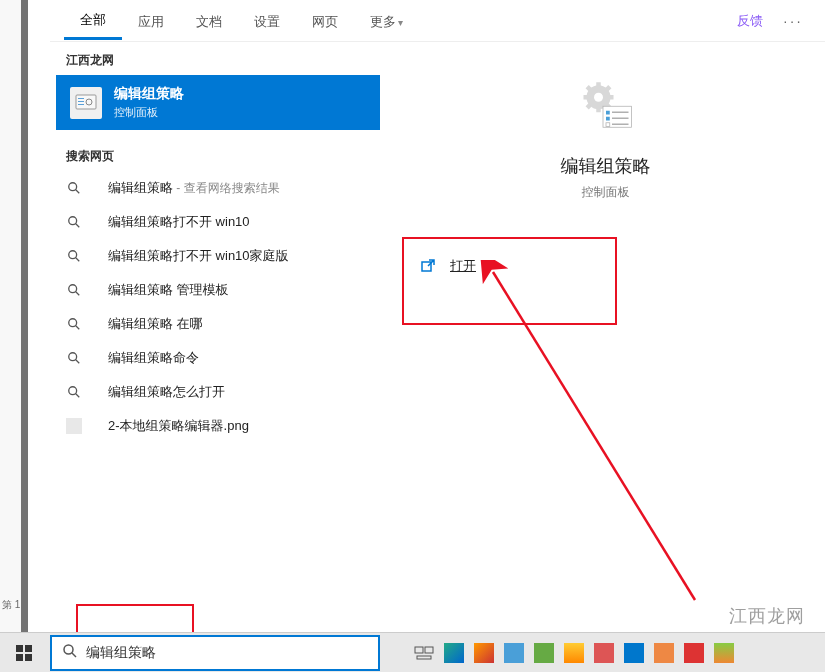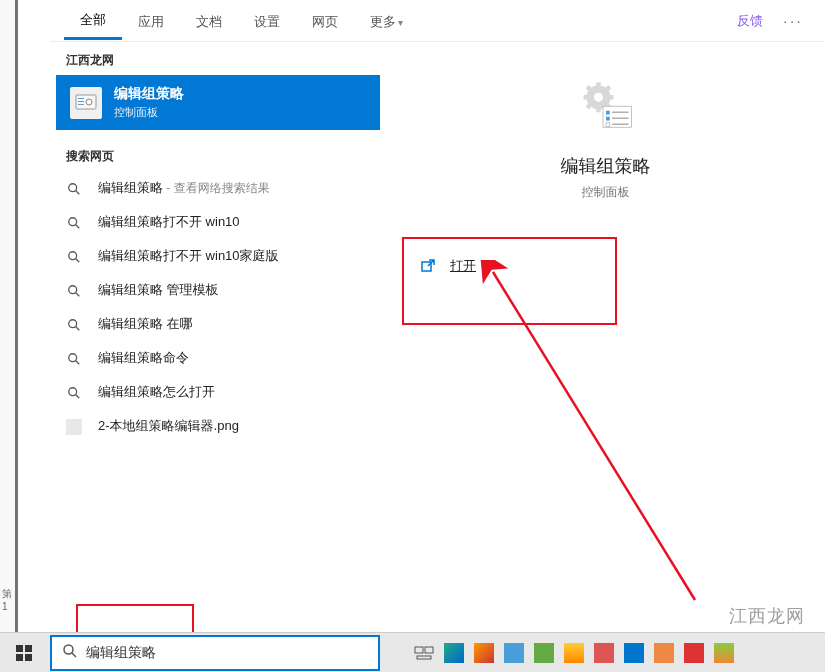--- a/index.html
+++ b/index.html
@@ -1,18 +1,18 @@
 <!DOCTYPE html>
 <html><head>
   <meta charset="utf-8">
   <style>
     * { margin: 0; padding: 0; box-sizing: border-box; font-family: "Microsoft YaHei", "Segoe UI", sans-serif; }
     body { width: 825px; height: 672px; background: #fff; position: relative; overflow: hidden; }
     
-    .left-edge { position: absolute; left: 0; top: 0; width: 18px; height: 100%; background: #f8f8f8; border-right: 3px solid #737373; }
+    .left-edge { position: absolute; left: 0; top: 0; width: 28px; height: 100%; background: #f8f8f8; border-right: 7px solid #737373; }
     .left-edge-text { position: absolute; bottom: 60px; left: 2px; font-size: 10px; color: #666; }
     
     .container { position: absolute; left: 50px; top: 0; width: 775px; height: 668px; background: #fff; }
     
     .tabs { display: flex; align-items: center; height: 42px; padding: 0 14px; border-bottom: 1px solid #eee; }
     .tab { padding: 10px 16px 8px; font-size: 13px; color: #555; cursor: pointer; }
     .tab.active { color: #000; border-bottom: 3px solid #0078d4; font-weight: 500; }
     .tab-chevron { font-size: 10px; margin-left: 2px; color: #888; }
     .tabs-spacer { flex: 1; }
     .feedback { font-size: 13px; color: #8b5cf6; padding: 0 12px; cursor: pointer; }
@@ -22,21 +22,21 @@
     .left-panel { width: 336px; overflow-y: auto; }
     .right-panel { flex: 1; display: flex; flex-direction: column; align-items: center; padding-top: 30px; position: relative; }
     
     .section-header { font-size: 12px; color: #333; font-weight: 600; padding: 10px 16px 6px; }
     
     .best-match { background: #0078d4; color: #fff; padding: 10px 14px; margin: 0 6px 8px; display: flex; align-items: center; gap: 12px; }
     .bm-icon { width: 32px; height: 32px; background: #f0f0f0; border-radius: 2px; display: flex; align-items: center; justify-content: center; }
     .bm-text .title { font-size: 14px; font-weight: 600; }
     .bm-text .subtitle { font-size: 11px; opacity: 0.9; margin-top: 2px; }
     
-    .result-item { display: flex; align-items: flex-end; padding: 8px 16px; gap: 16px; cursor: pointer; }
+    .result-item { display: flex; align-items: center; padding: 8px 16px; gap: 26px; cursor: pointer; }
     .search-icon-sm { width: 16px; height: 16px; display: flex; align-items: center; justify-content: center; color: #555; }
     .result-text { font-size: 13px; color: #222; font-weight: 500; }
     .result-suffix { font-size: 12px; color: #888; font-weight: 400; }
     
     .image-icon-sm { width: 16px; height: 16px; background: #e8e8e8; }
     
     .preview-icon { width: 80px; height: 70px; display: flex; align-items: center; justify-content: center; margin-bottom: 12px; }
     .preview-title { font-size: 18px; color: #222; margin-bottom: 6px; }
     .preview-subtitle { font-size: 12px; color: #777; margin-bottom: 36px; }
     

